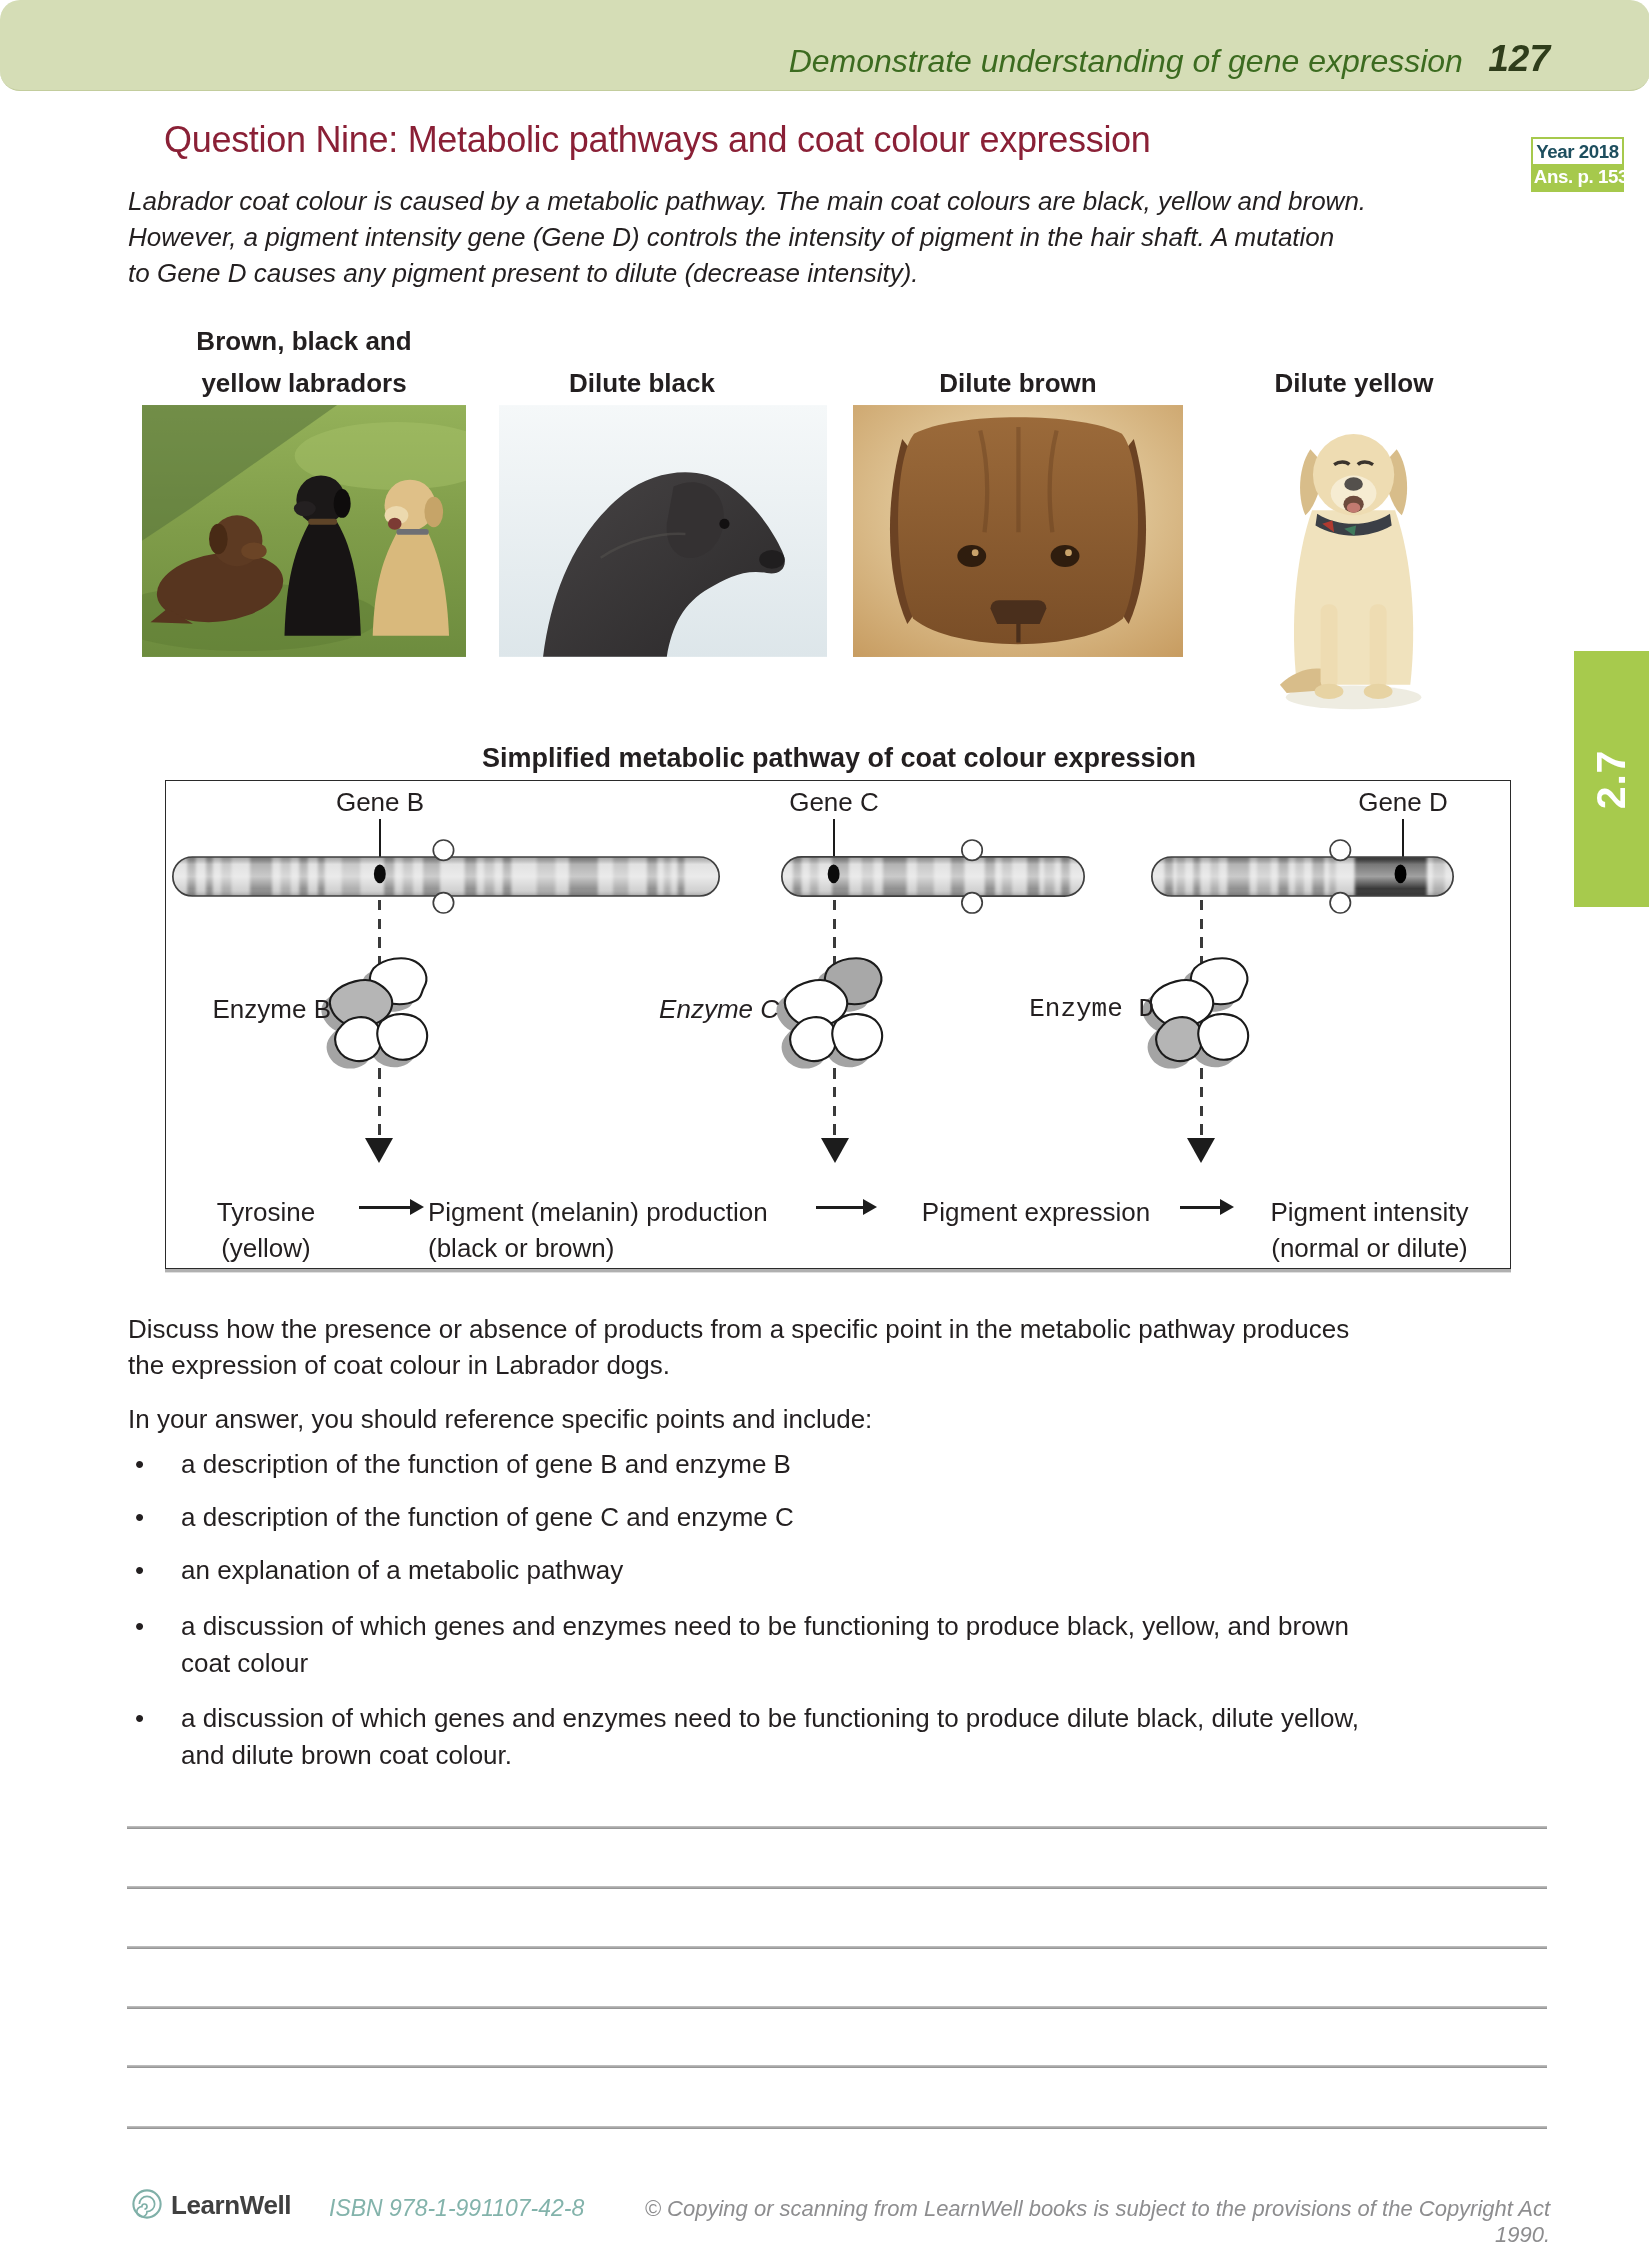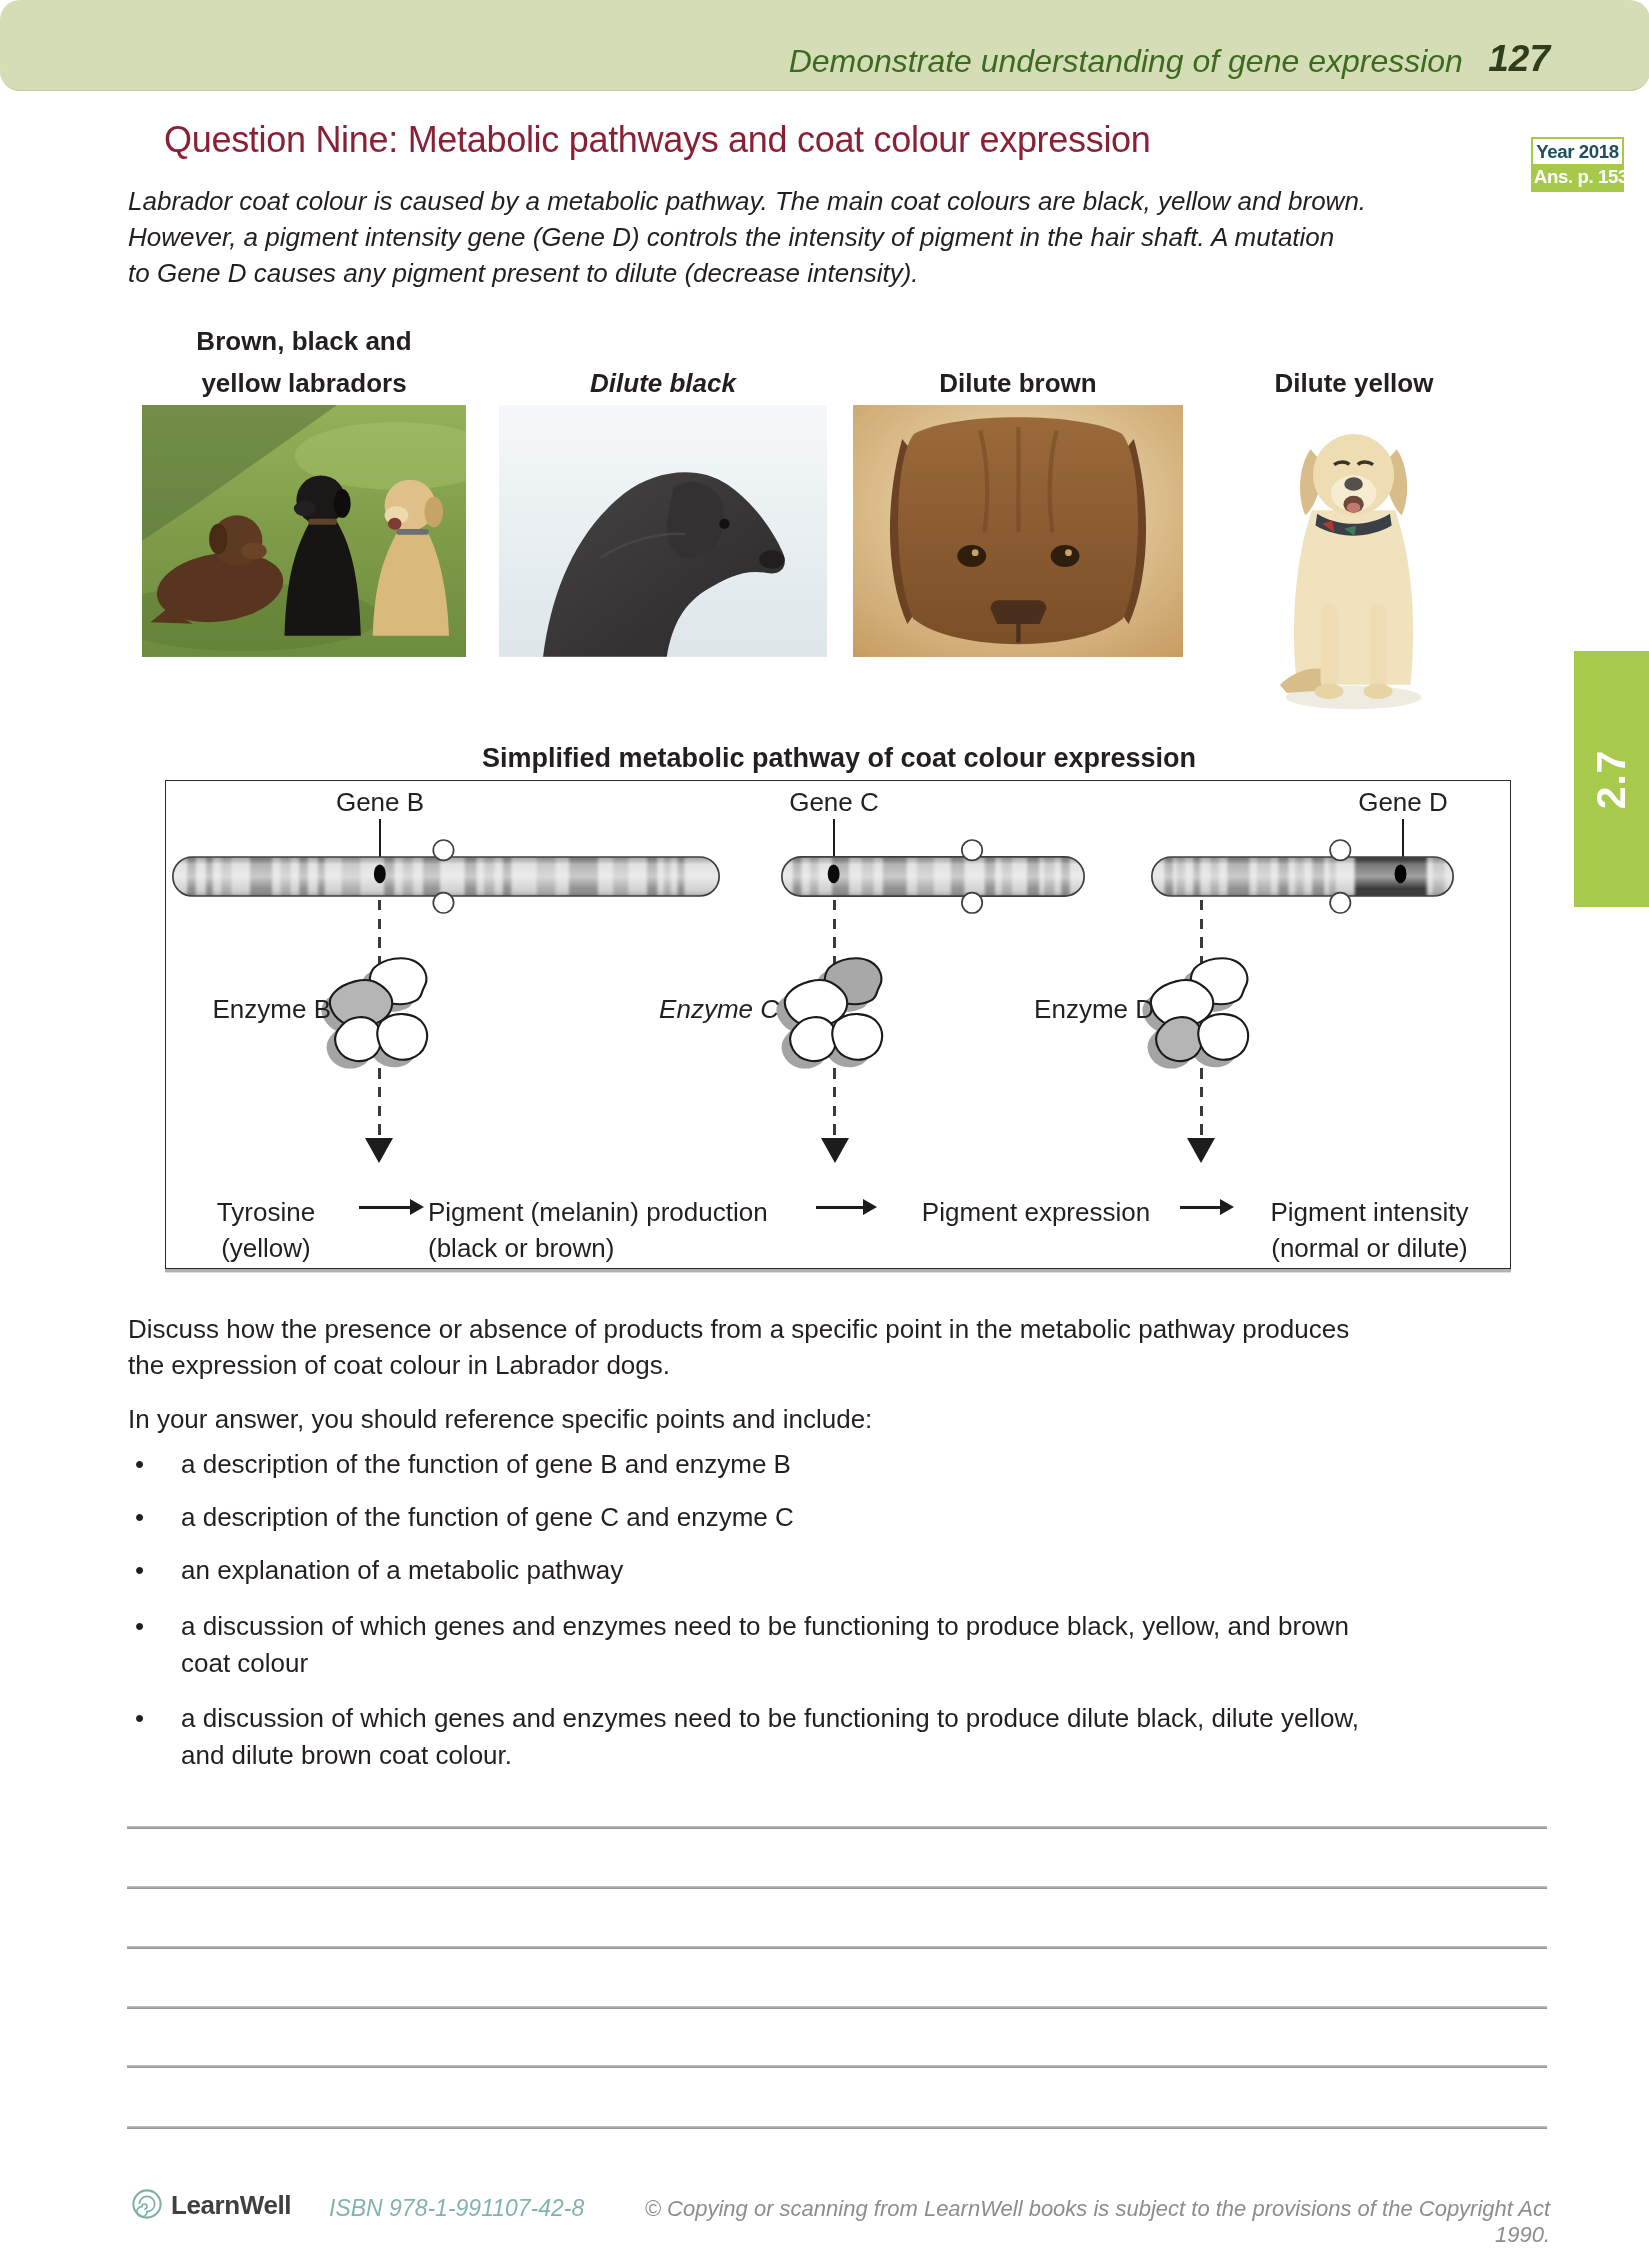--- a/index.html
+++ b/index.html
@@ -84,21 +84,21 @@
   <div class="abs intro">
     <div class="body-line">Labrador coat colour is caused by a metabolic pathway. The main coat colours are black, yellow and brown.</div>
     <div class="body-line">However, a pigment intensity gene (Gene D) controls the intensity of pigment in the hair shaft. A mutation</div>
     <div class="body-line">to Gene D causes any pigment present to dilute (decrease intensity).</div>
   </div>
 
   <div class="abs photo-label" style="left:142px;top:320px;width:324px;">
     <div>Brown, black and</div>
     <div>yellow labradors</div>
   </div>
-  <div class="abs photo-label" style="left:499px;top:362px;width:328px;font-style:italic;">Dilute black</div>
+  <div class="abs photo-label" style="left:478px;top:362px;width:328px;">Dilute black</div>
   <div class="abs photo-label" style="left:853px;top:362px;width:330px;">Dilute brown</div>
   <div class="abs photo-label" style="left:1263px;top:362px;width:182px;text-align:center;">Dilute yellow</div>
 
   <div class="abs photo" style="left:142px;top:405px;width:324px;height:252px;">
     <svg width="324" height="252" viewBox="0 0 382 297">
       <defs>
         <linearGradient id="grass" x1="0" y1="0" x2="0" y2="1">
           <stop offset="0" stop-color="#94b159"></stop>
             <stop offset="0.5" stop-color="#7f9c49"></stop>
             <stop offset="1" stop-color="#6d8c3e"></stop>
@@ -384,21 +384,21 @@
     <g stroke="#1b1b1b" stroke-width="2.5" stroke-linejoin="round">
       <path d="M64,16 C76,4 100,0 114,8 C126,15 130,28 124,38 C120,45 122,50 114,54 C98,62 74,58 66,48 C58,38 58,24 64,16 Z" fill="#ffffff"></path>
       <path d="M18,44 C30,32 54,26 66,32 C78,38 88,48 86,60 C84,72 74,80 58,84 C42,88 24,82 16,68 C10,58 12,50 18,44 Z" fill="#ffffff"></path>
       <path d="M26,84 C36,72 56,70 66,80 C76,90 76,110 64,120 C50,130 30,126 22,112 C16,101 18,92 26,84 Z" fill="#b5b5b5"></path>
       <path d="M74,78 C88,66 112,68 122,80 C132,92 128,112 114,120 C98,129 78,122 72,108 C68,98 66,88 74,78 Z" fill="#ffffff"></path>
     </g>
   </svg>
 
   <div class="abs enzyme-label" style="left:144px;">Enzyme B</div>
   <div class="abs enzyme-label" style="left:592px;font-style:italic;">Enzyme C</div>
-  <div class="abs enzyme-label" style="left:967px;">Enzyme D</div>
+  <div class="abs enzyme-label" style="left:967px;font-family:Liberation Mono, monospace;">Enzyme D</div>
 
   <div class="abs arrow-down" style="left:365px;top:1138px;"></div>
   <div class="abs arrow-down" style="left:821px;top:1138px;"></div>
   <div class="abs arrow-down" style="left:1187px;top:1138px;"></div>
 
   <div class="abs step" style="left:181px;width:170px;text-align:center;">
     <div>Tyrosine</div>
     <div class="note">(yellow)</div>
   </div>
   <div class="abs harrow" style="left:359px;top:1199px;width:65px;">

